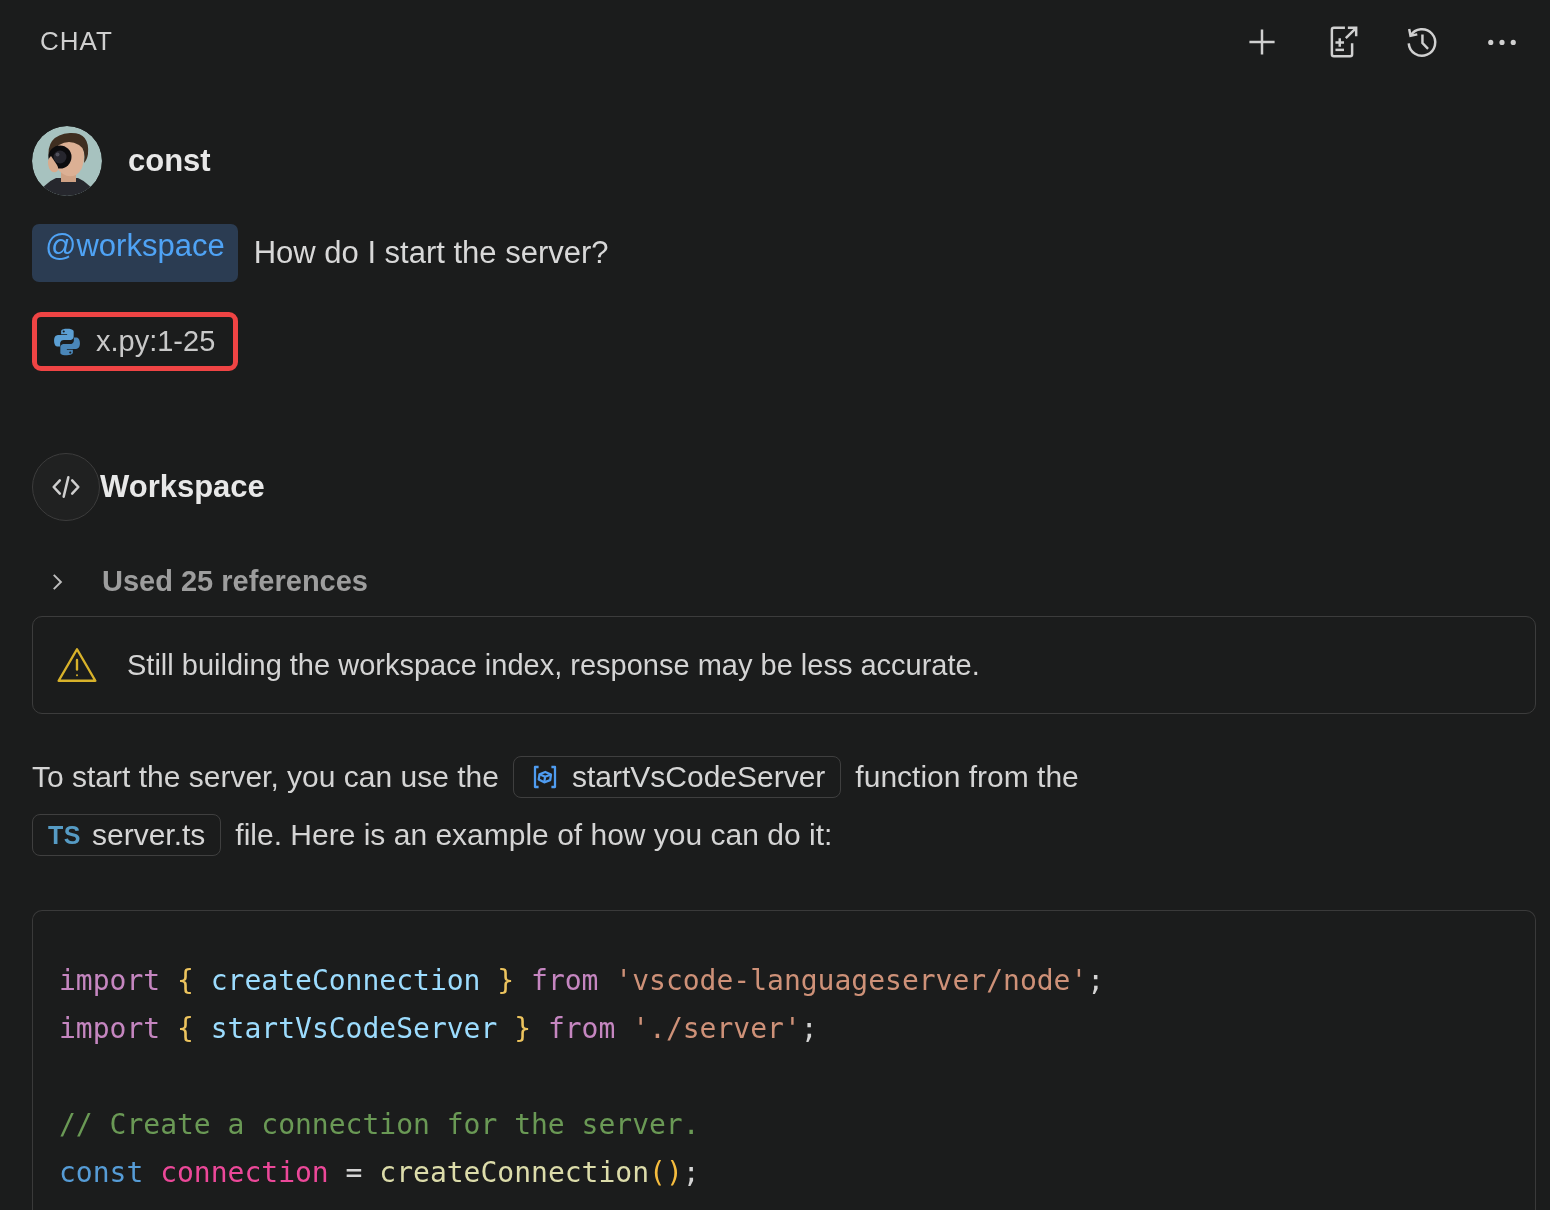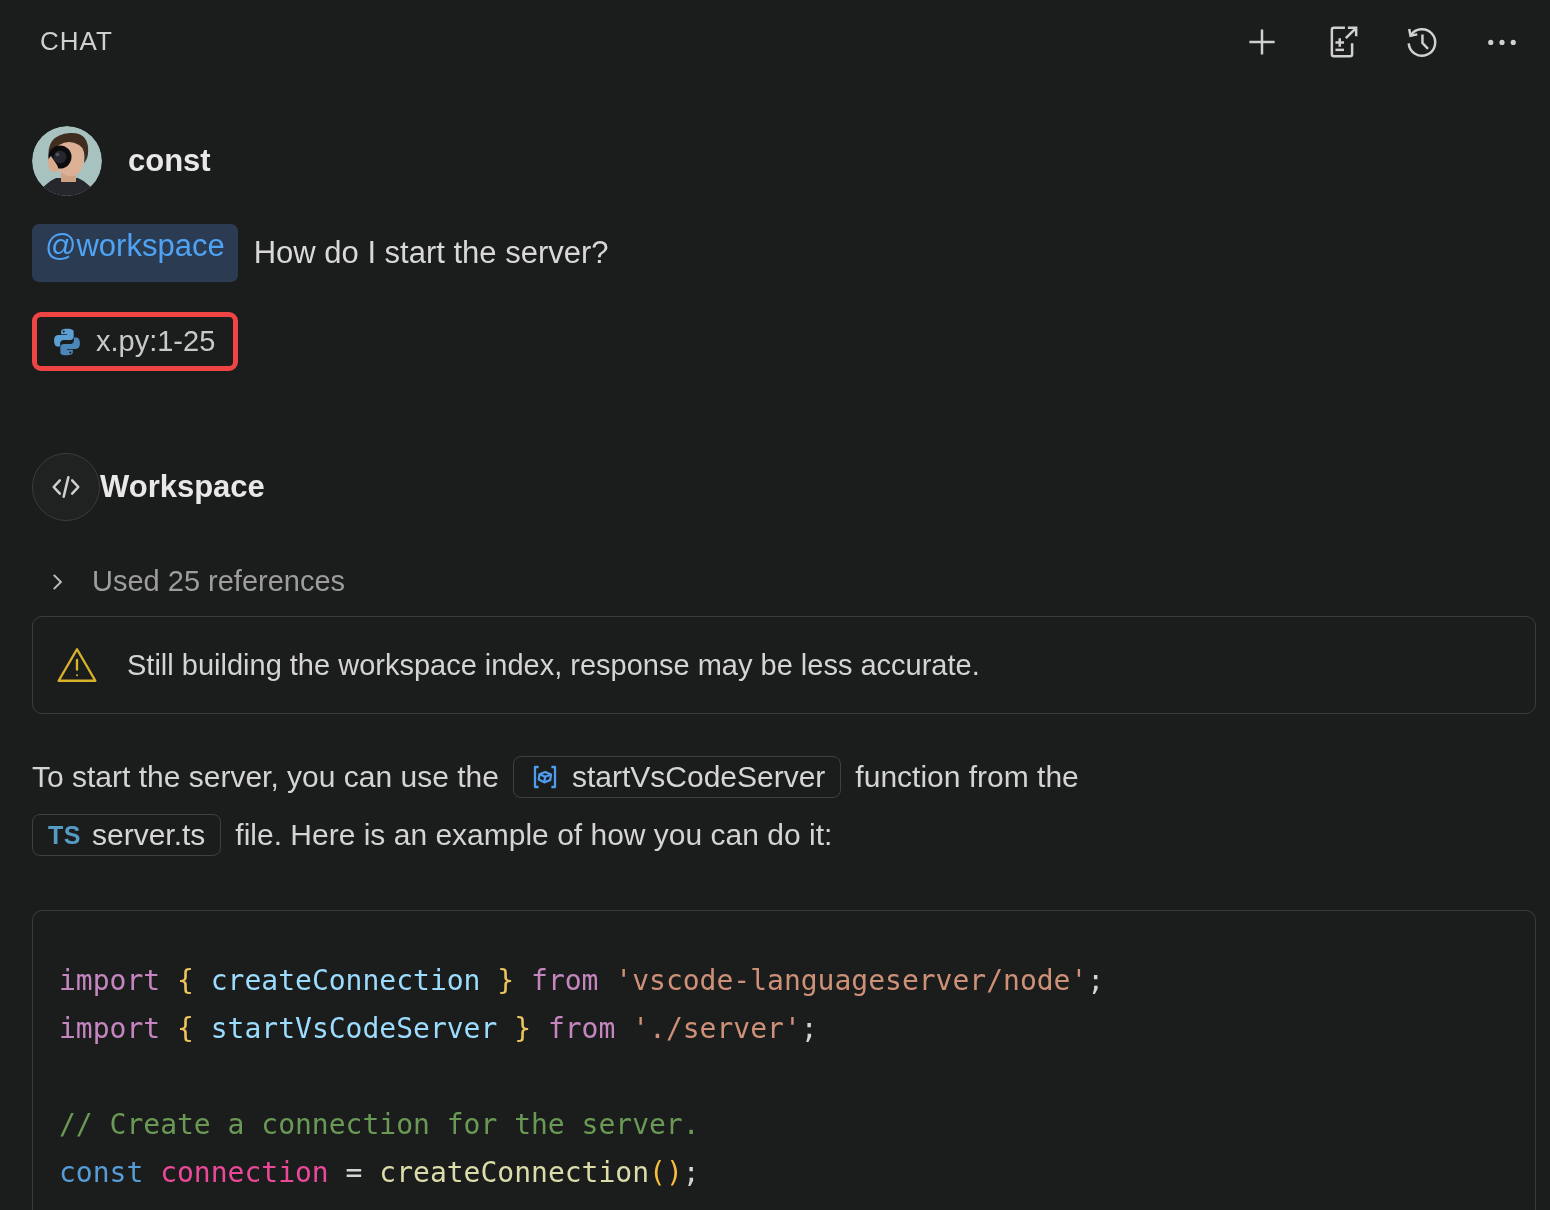--- a/index.html
+++ b/index.html
@@ -54,22 +54,22 @@
   
   .agent-row { display:flex; align-items:center; margin-top:82px; }
   .agent-avatar {
     width:68px; height:68px; border-radius:50%; border:1px solid #3c3c3c;
     display:flex; align-items:center; justify-content:center; flex:0 0 auto;
     background:#202121;
   }
   .agent-name { font-size:31px; font-weight:700; color:#e8e8e8; }
 
   .refs-row {
-    margin-top:44px; margin-left:12px; display:flex; align-items:center; gap:22px;
-    color:#9d9d9d; font-size:29px; cursor:pointer; background:none; border:none;
+    margin-top:44px; margin-left:12px; display:flex; align-items:center; gap:32px;
+    color:#9d9d9d; font-size:29px; cursor:pointer; background:none; border:none;font-weight:bold;
   }
 
   .warning-box {
     margin-top:18px; border:1px solid #3c3c3c; border-radius:10px;
     padding:26px 22px; display:flex; align-items:center; gap:28px;
     font-size:29px; color:#d4d4d4;
   }
 
   .paragraph { margin-top:34px; font-size:30px; color:#d4d4d4; }
   .para-line { display:flex; align-items:center; gap:14px; min-height:58px; flex-wrap:nowrap; white-space:nowrap; }

